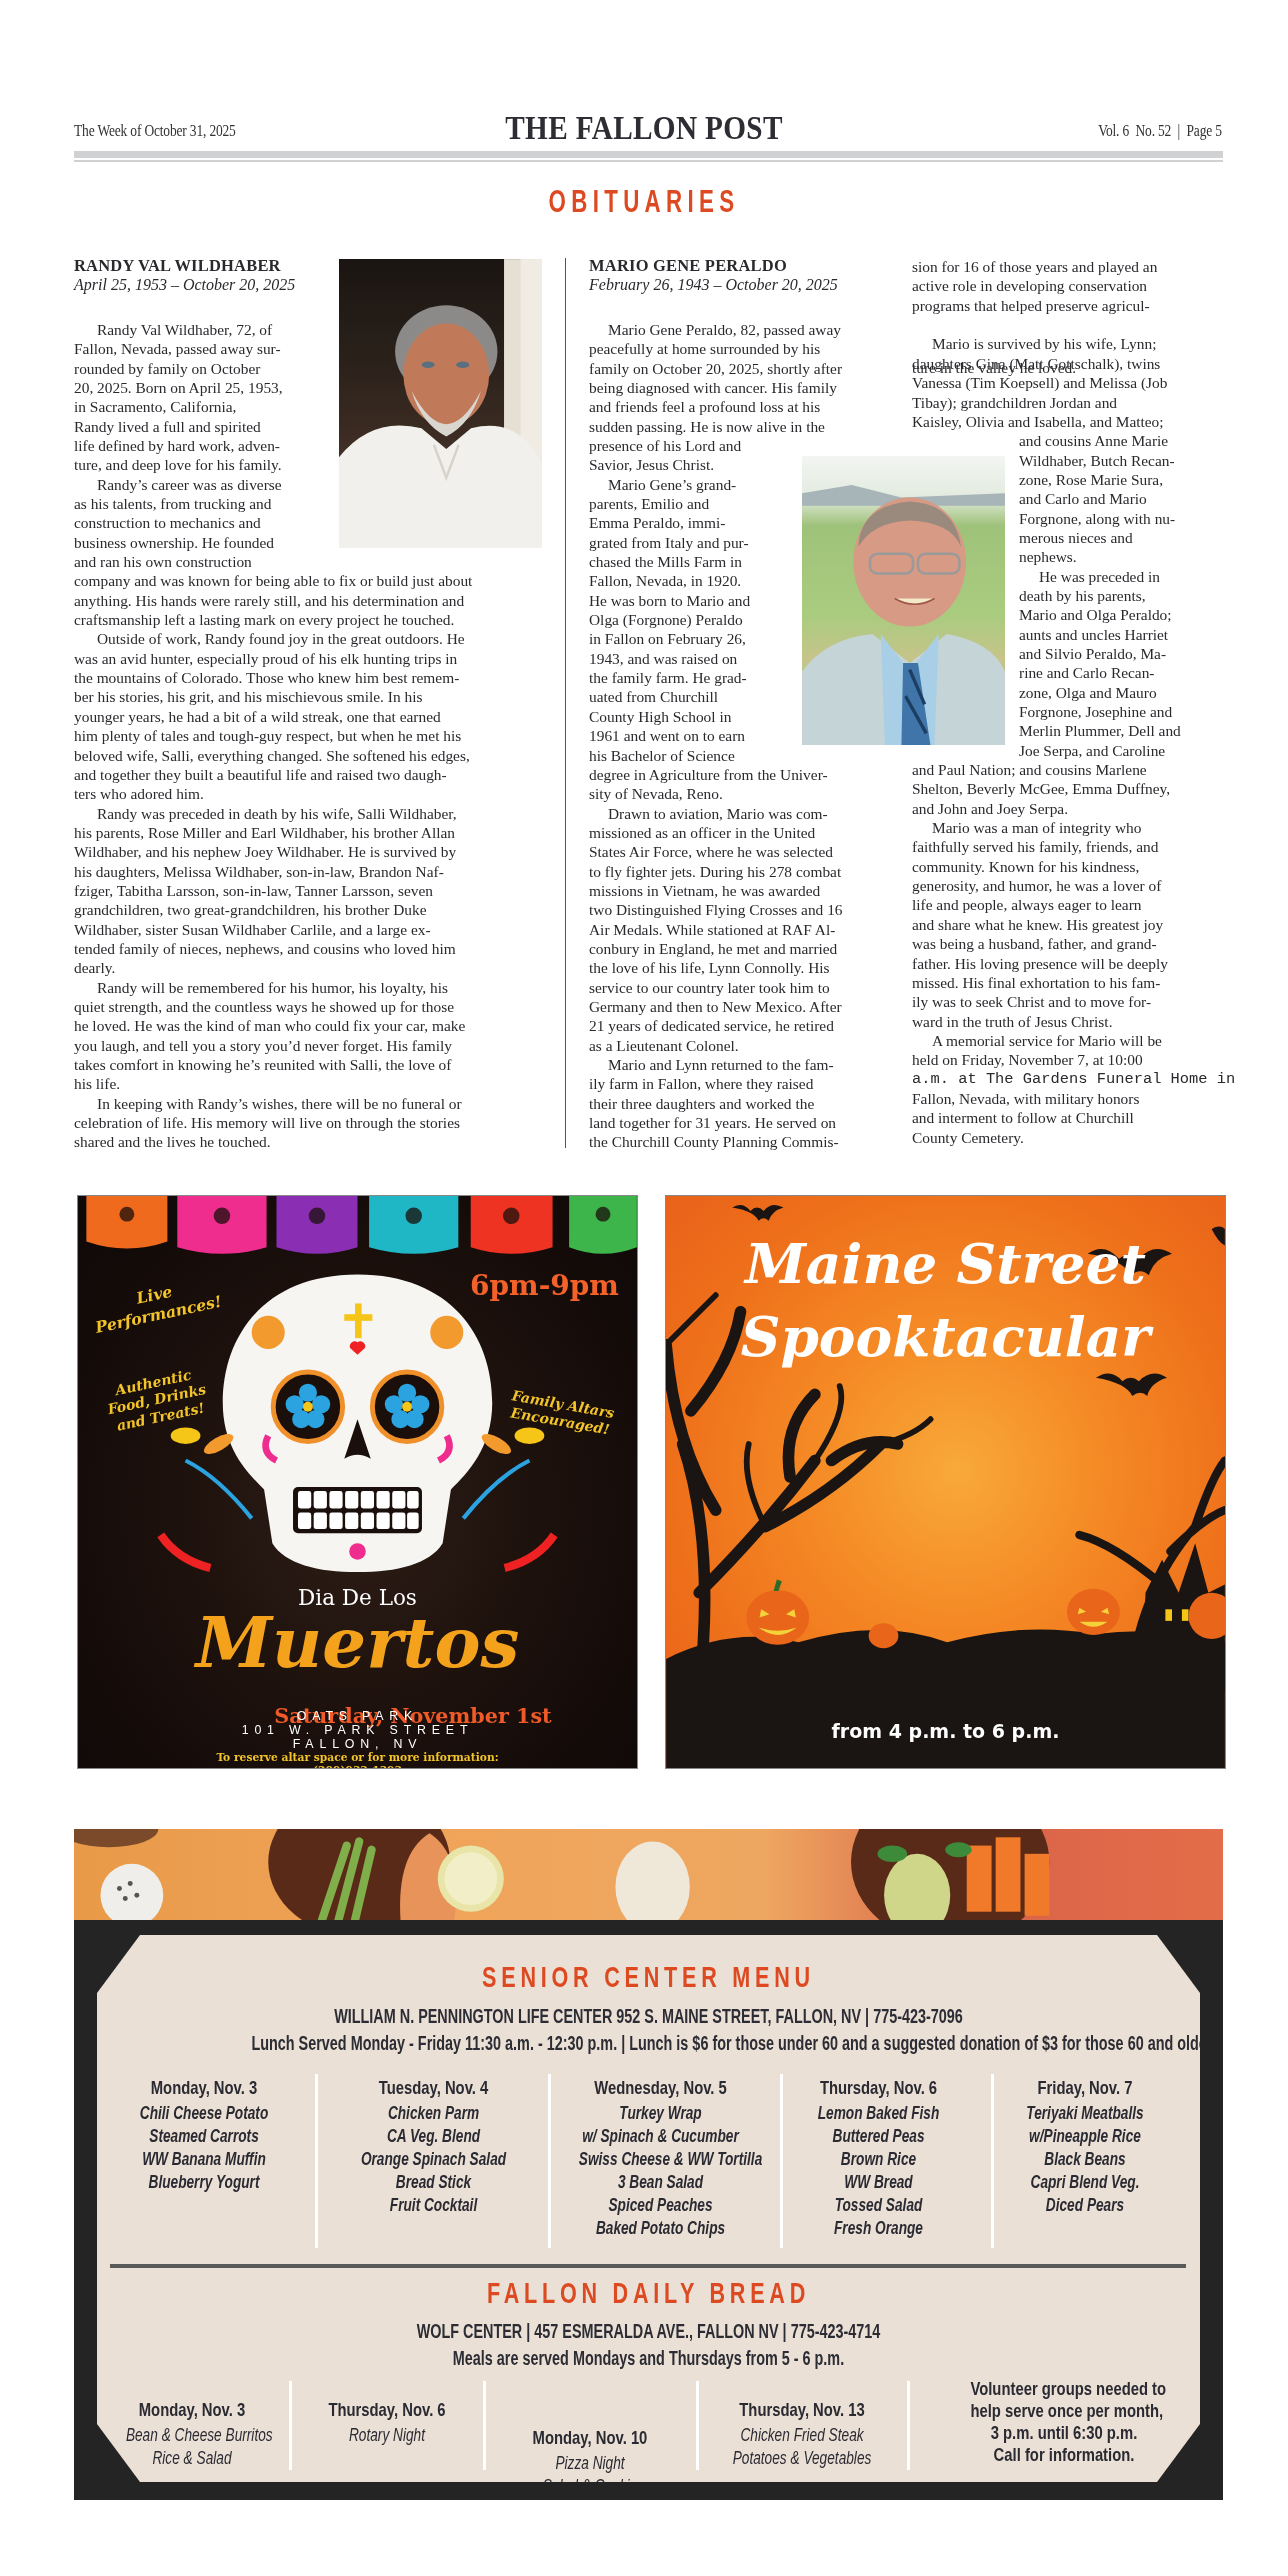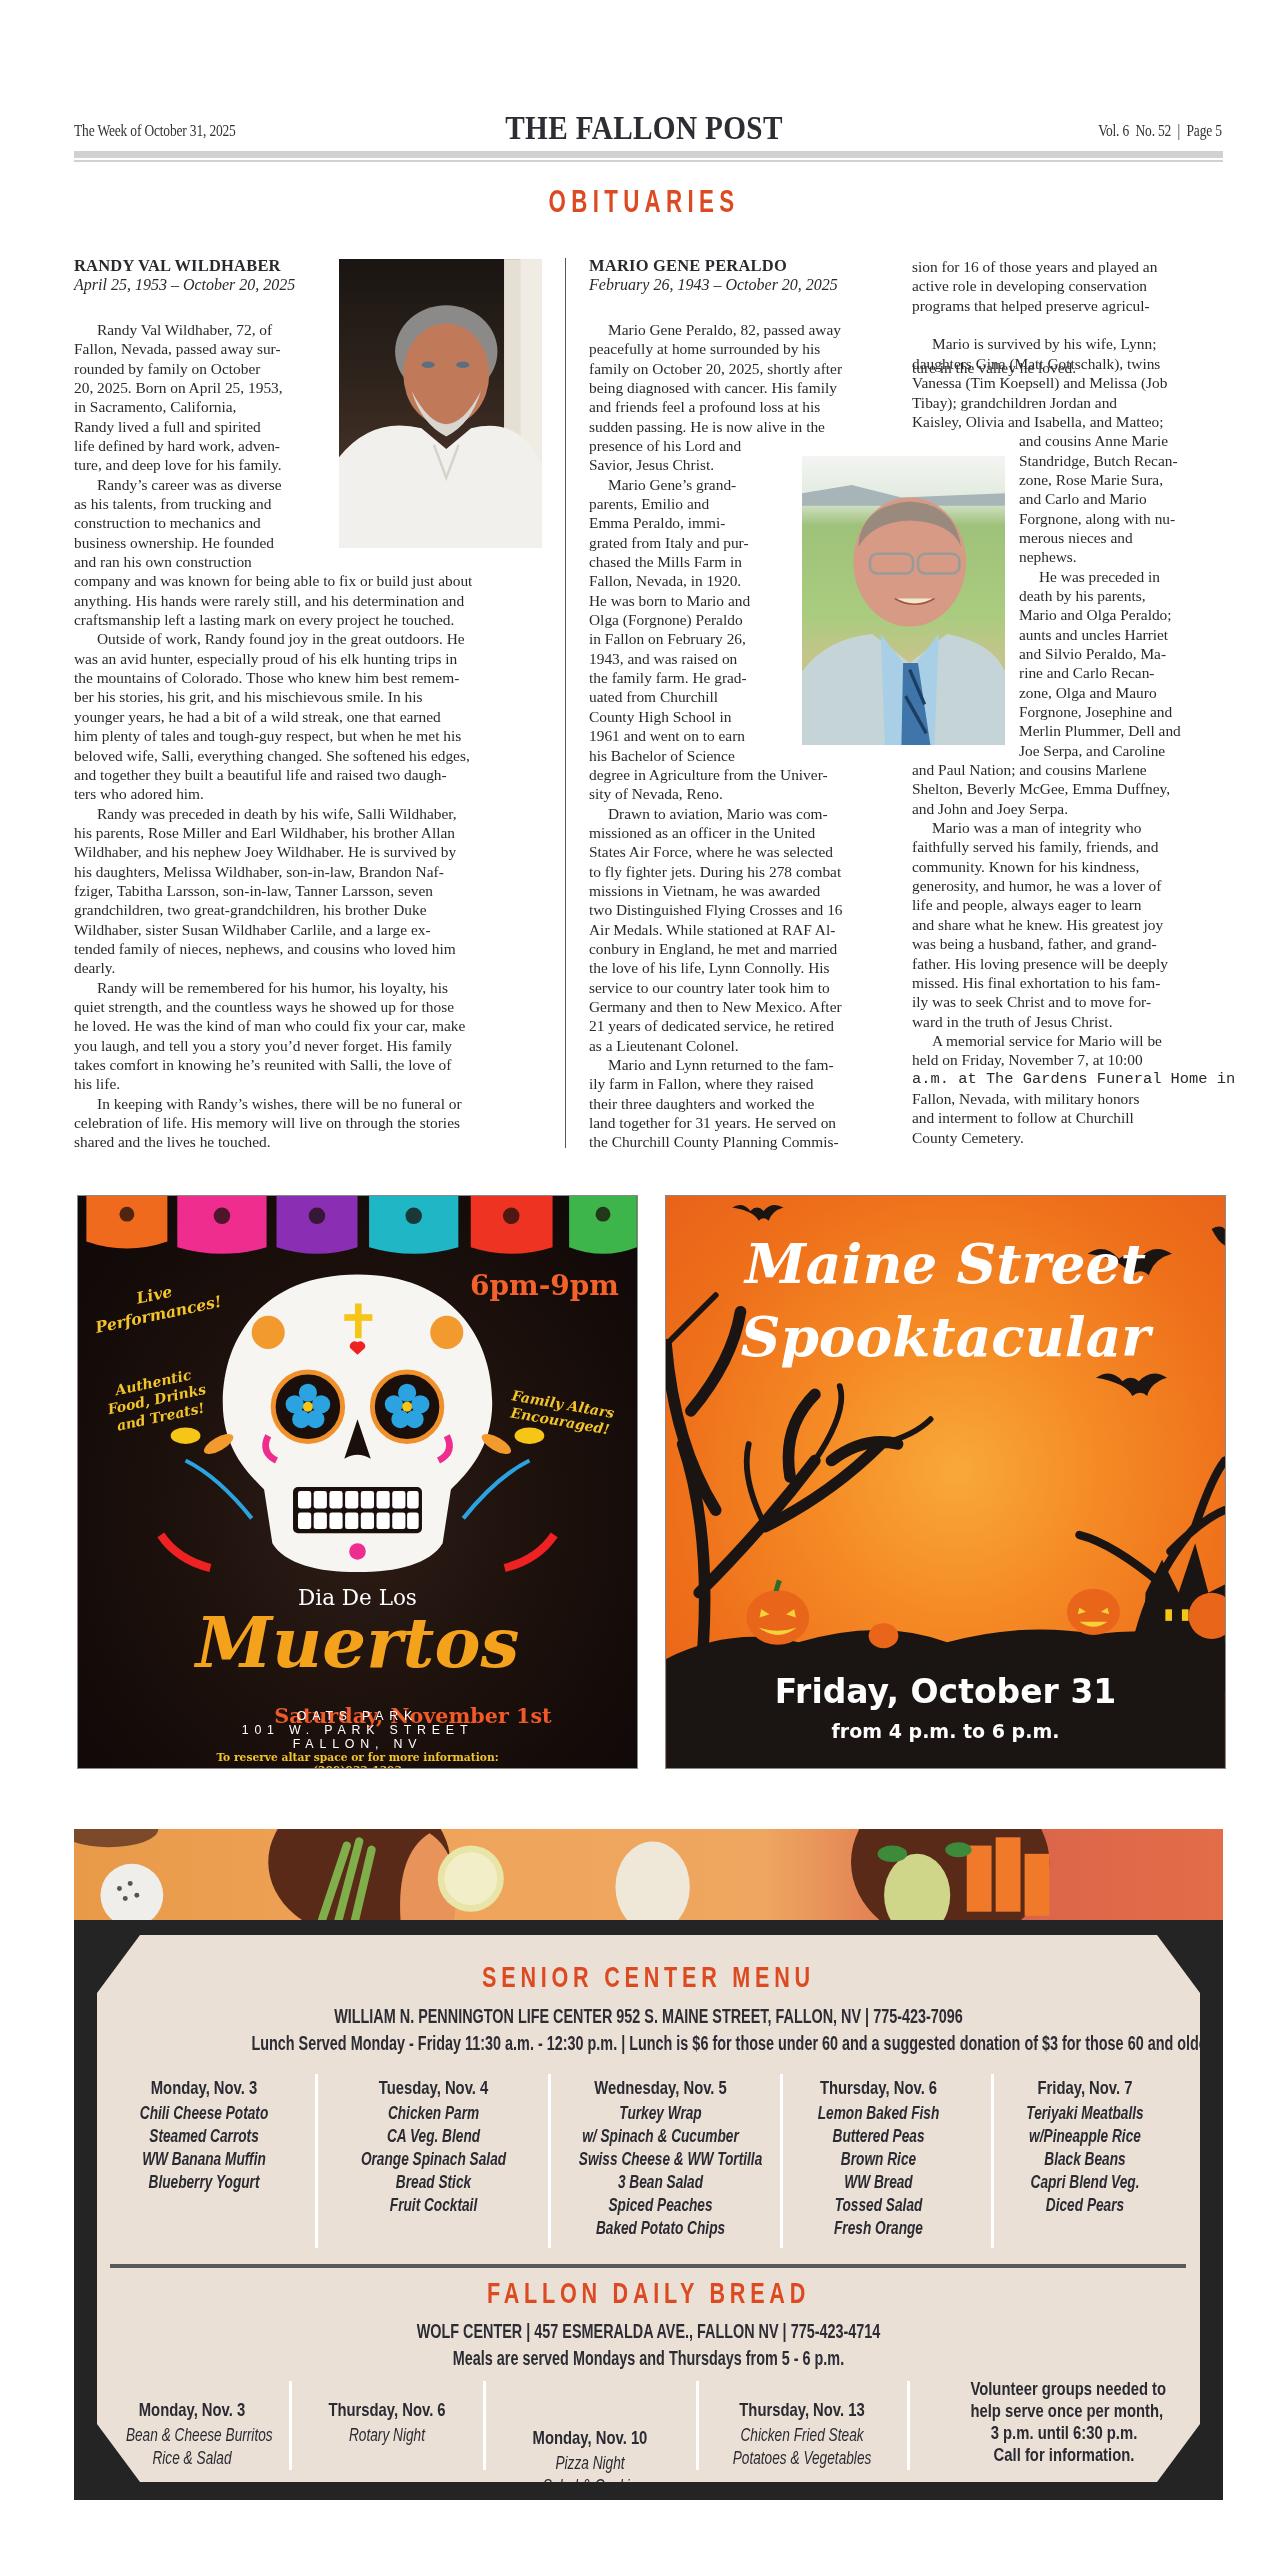--- a/index.html
+++ b/index.html
@@ -176,21 +176,21 @@
       <div class="ln" style="left: 912px; top: 257px;">sion for 16 of those years and played an</div>
       <div class="ln" style="left: 912px; top: 276px;">active role in developing conservation</div>
       <div class="ln" style="left: 912px; top: 296px;">programs that helped preserve agricul-</div>
       <div class="ln" style="left: 912px; top: 315px; margin-top: 43px;">ture in the valley he loved.</div>
       <div class="ln" style="left: 932px; top: 334px;">Mario is survived by his wife, Lynn;</div>
       <div class="ln" style="left: 912px; top: 354px;">daughters Gina (Matt Gottschalk), twins</div>
       <div class="ln" style="left: 912px; top: 373px;">Vanessa (Tim Koepsell) and Melissa (Job</div>
       <div class="ln" style="left: 912px; top: 393px;">Tibay); grandchildren Jordan and</div>
       <div class="ln" style="left: 912px; top: 412px;">Kaisley, Olivia and Isabella, and Matteo;</div>
       <div class="ln" style="left: 1019px; top: 431px;">and cousins Anne Marie</div>
-      <div class="ln" style="left: 1019px; top: 451px;">Standridge, Butch Recan-</div>
+      <div class="ln" style="left: 1019px; top: 451px;">Wildhaber, Butch Recan-</div>
       <div class="ln" style="left: 1019px; top: 470px;">zone, Rose Marie Sura,</div>
       <div class="ln" style="left: 1019px; top: 489px;">and Carlo and Mario</div>
       <div class="ln" style="left: 1019px; top: 509px;">Forgnone, along with nu-</div>
       <div class="ln" style="left: 1019px; top: 528px;">merous nieces and</div>
       <div class="ln" style="left: 1019px; top: 547px;">nephews.</div>
       <div class="ln" style="left: 1039px; top: 567px;">He was preceded in</div>
       <div class="ln" style="left: 1019px; top: 586px;">death by his parents,</div>
       <div class="ln" style="left: 1019px; top: 605px;">Mario and Olga Peraldo;</div>
       <div class="ln" style="left: 1019px; top: 625px;">aunts and uncles Harriet</div>
       <div class="ln" style="left: 1019px; top: 644px;">and Silvio Peraldo, Ma-</div>
@@ -343,21 +343,20 @@
         <path d="M130 478 l4 -14 l6 2 l-4 12z" fill="#2e6a2a"></path>
       <path d="M115 500 l10 6 l-12 4z M155 500 l-10 6 l12 4z M112 522 q23 18 46 0 q-23 8 -46 0z" fill="#f5d23a"></path>
       <ellipse cx="263" cy="532" rx="18" ry="15" fill="#e8651a"></ellipse>
       <ellipse cx="517" cy="503" rx="32" ry="28" fill="#e8651a"></ellipse>
         <path d="M500 498 l8 5 l-10 3z M534 498 l-8 5 l10 3z M500 515 q17 12 34 0z" fill="#f5d23a"></path>
       <ellipse cx="660" cy="508" rx="28" ry="28" fill="#e8651a"></ellipse>
     </g>
   </svg>
   <div class="abs" style="left:0;width:559px;top:33px;text-align:center;font-family:'DejaVu Serif',serif;font-style:italic;font-weight:bold;color:#fff;font-size:55px;line-height:69px;">Maine Street</div>
   <div class="abs" style="left:0;width:559px;top:106px;text-align:center;font-family:'DejaVu Serif',serif;font-style:italic;font-weight:bold;color:#fff;font-size:55px;line-height:69px;">Spooktacular</div>
-  <div class="abs" style="left:0;width:559px;top:476px;text-align:center;font-family:'DejaVu Sans',sans-serif;font-weight:bold;color:#fff;font-size:33px;">Friday, October 31</div>
   <div class="abs" style="left:0;width:559px;top:524px;text-align:center;font-family:'DejaVu Sans',sans-serif;font-weight:bold;color:#fff;font-size:19px;">from 4 p.m. to 6 p.m.</div>
 </div>
 
 <div class="menu-wrap">
   <div class="menu-banner">
     <svg width="1149" height="91" viewBox="0 0 1390 110">
       <circle cx="70" cy="80" r="38" fill="#efeeea"></circle>
         <g fill="#555">
           <circle cx="55" cy="72" r="3"></circle>
           <circle cx="68" cy="66" r="3"></circle>

